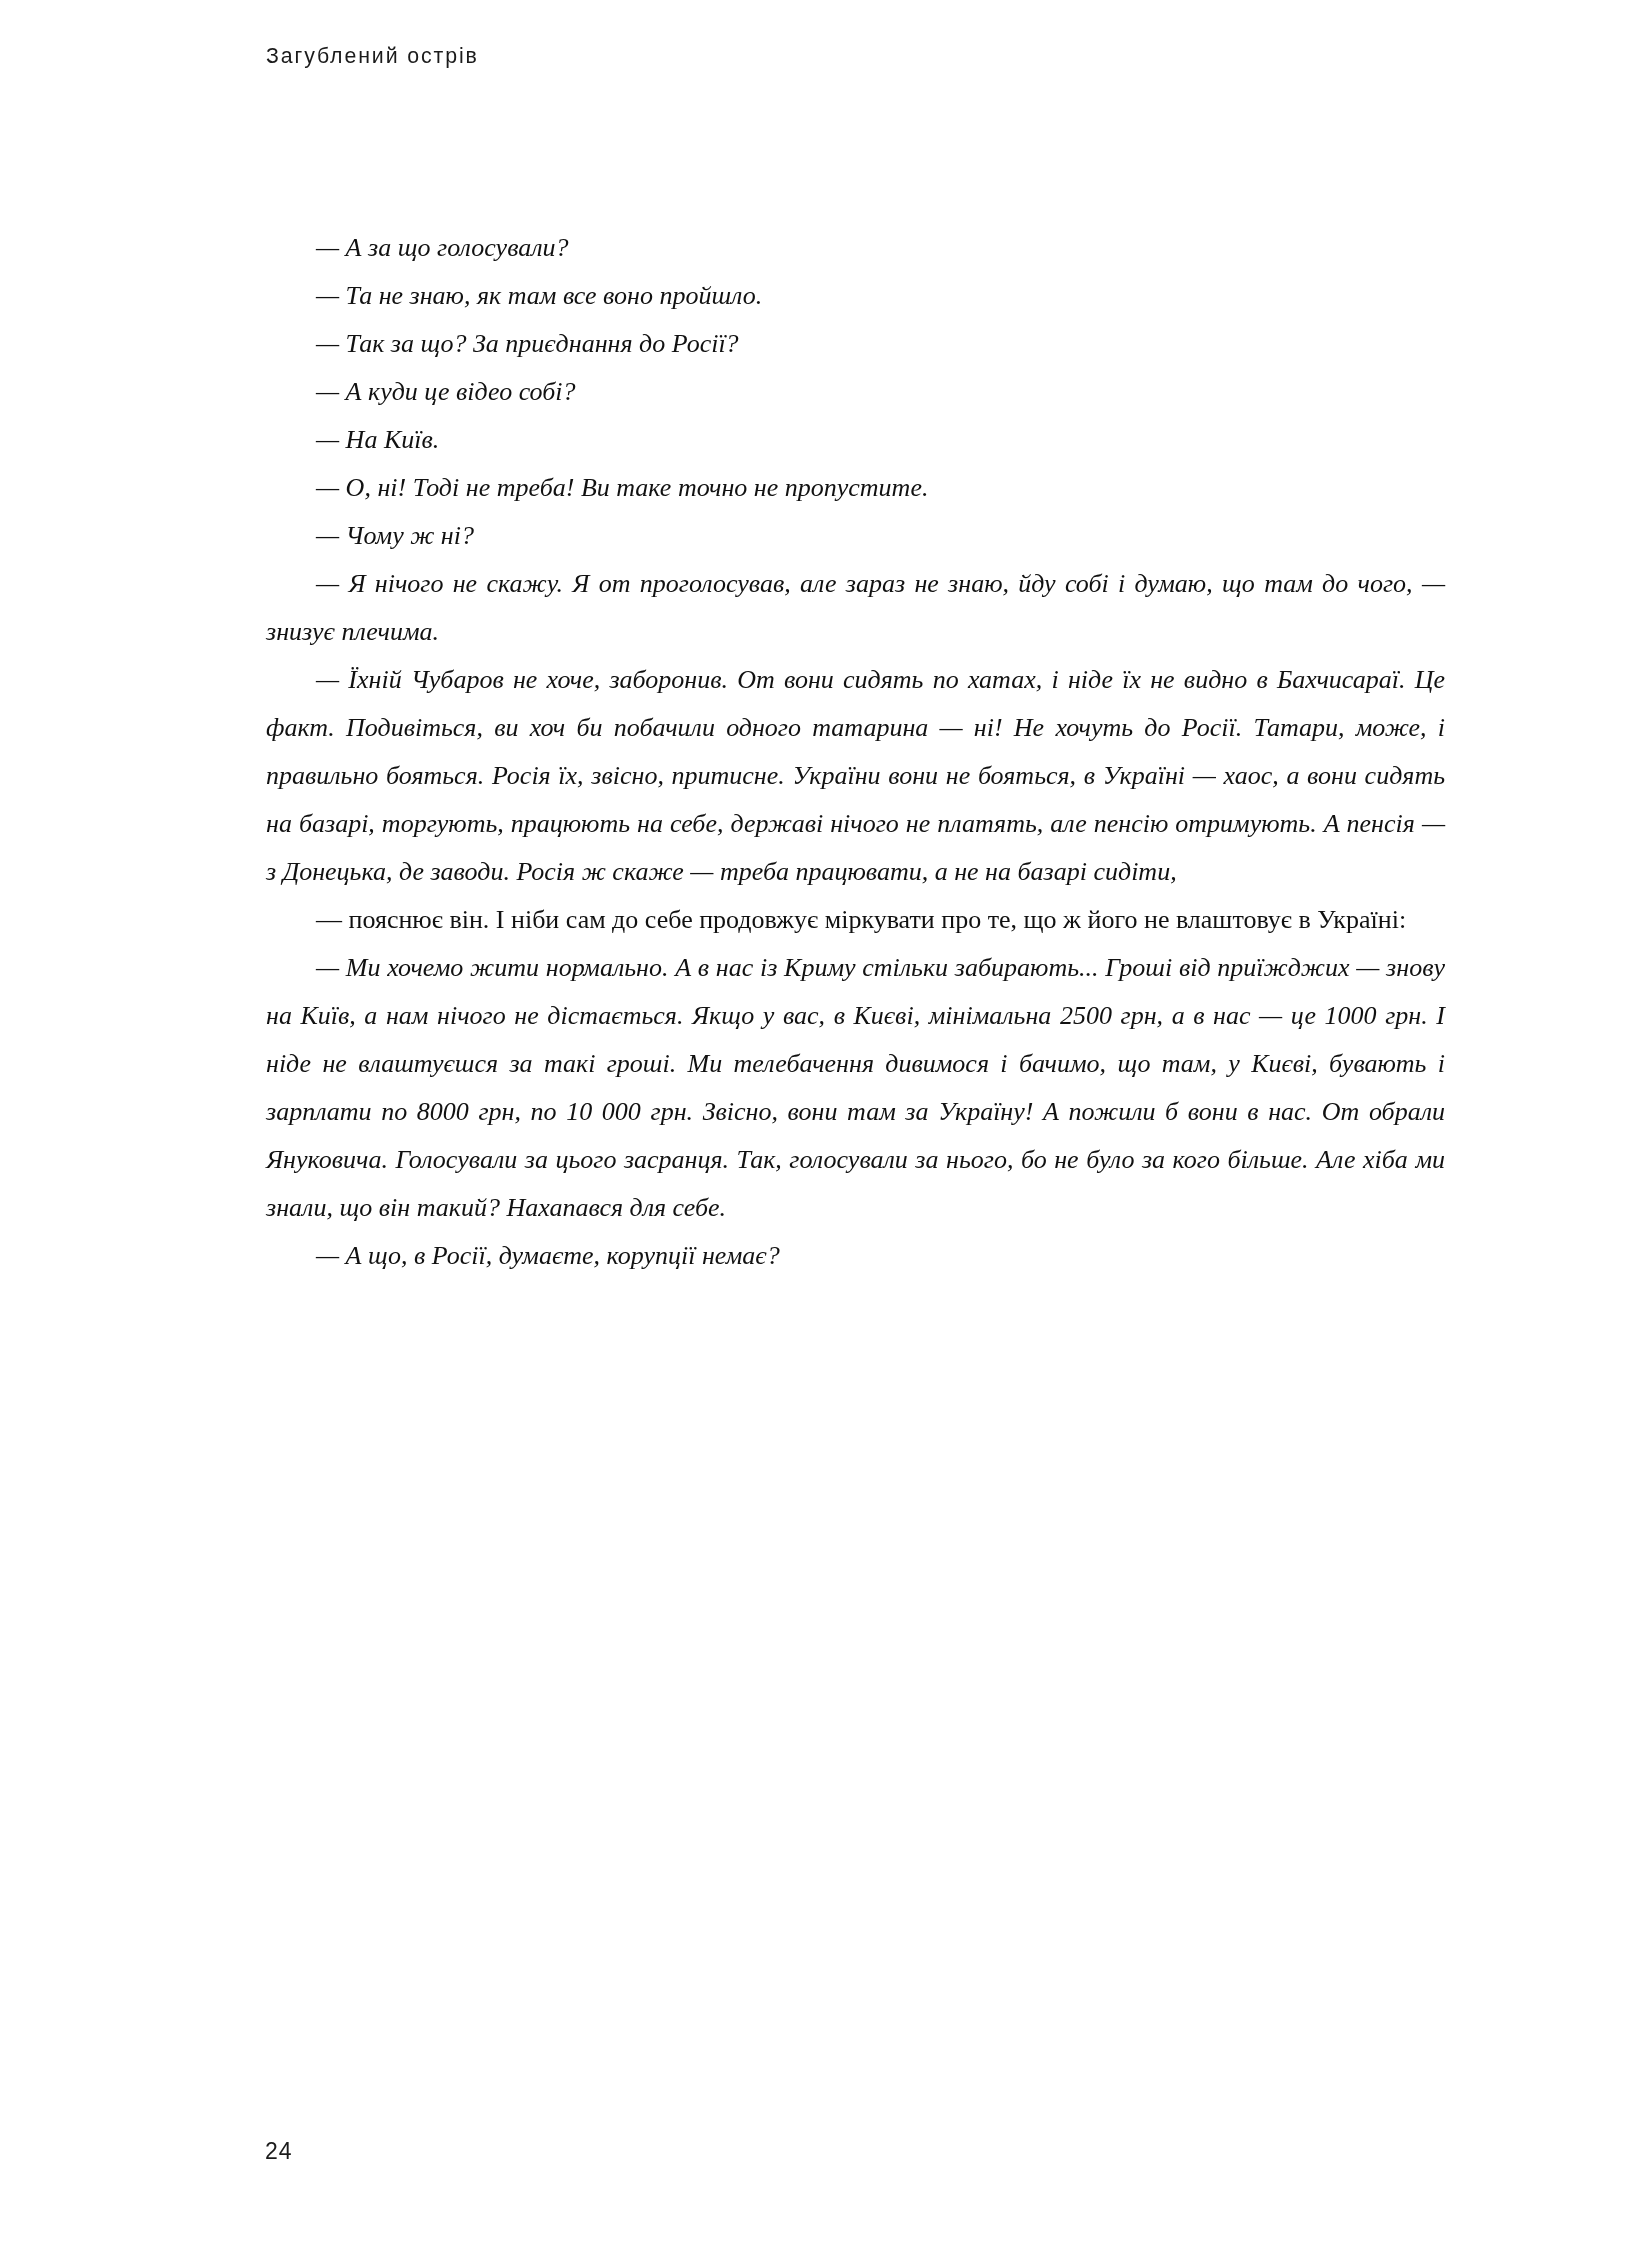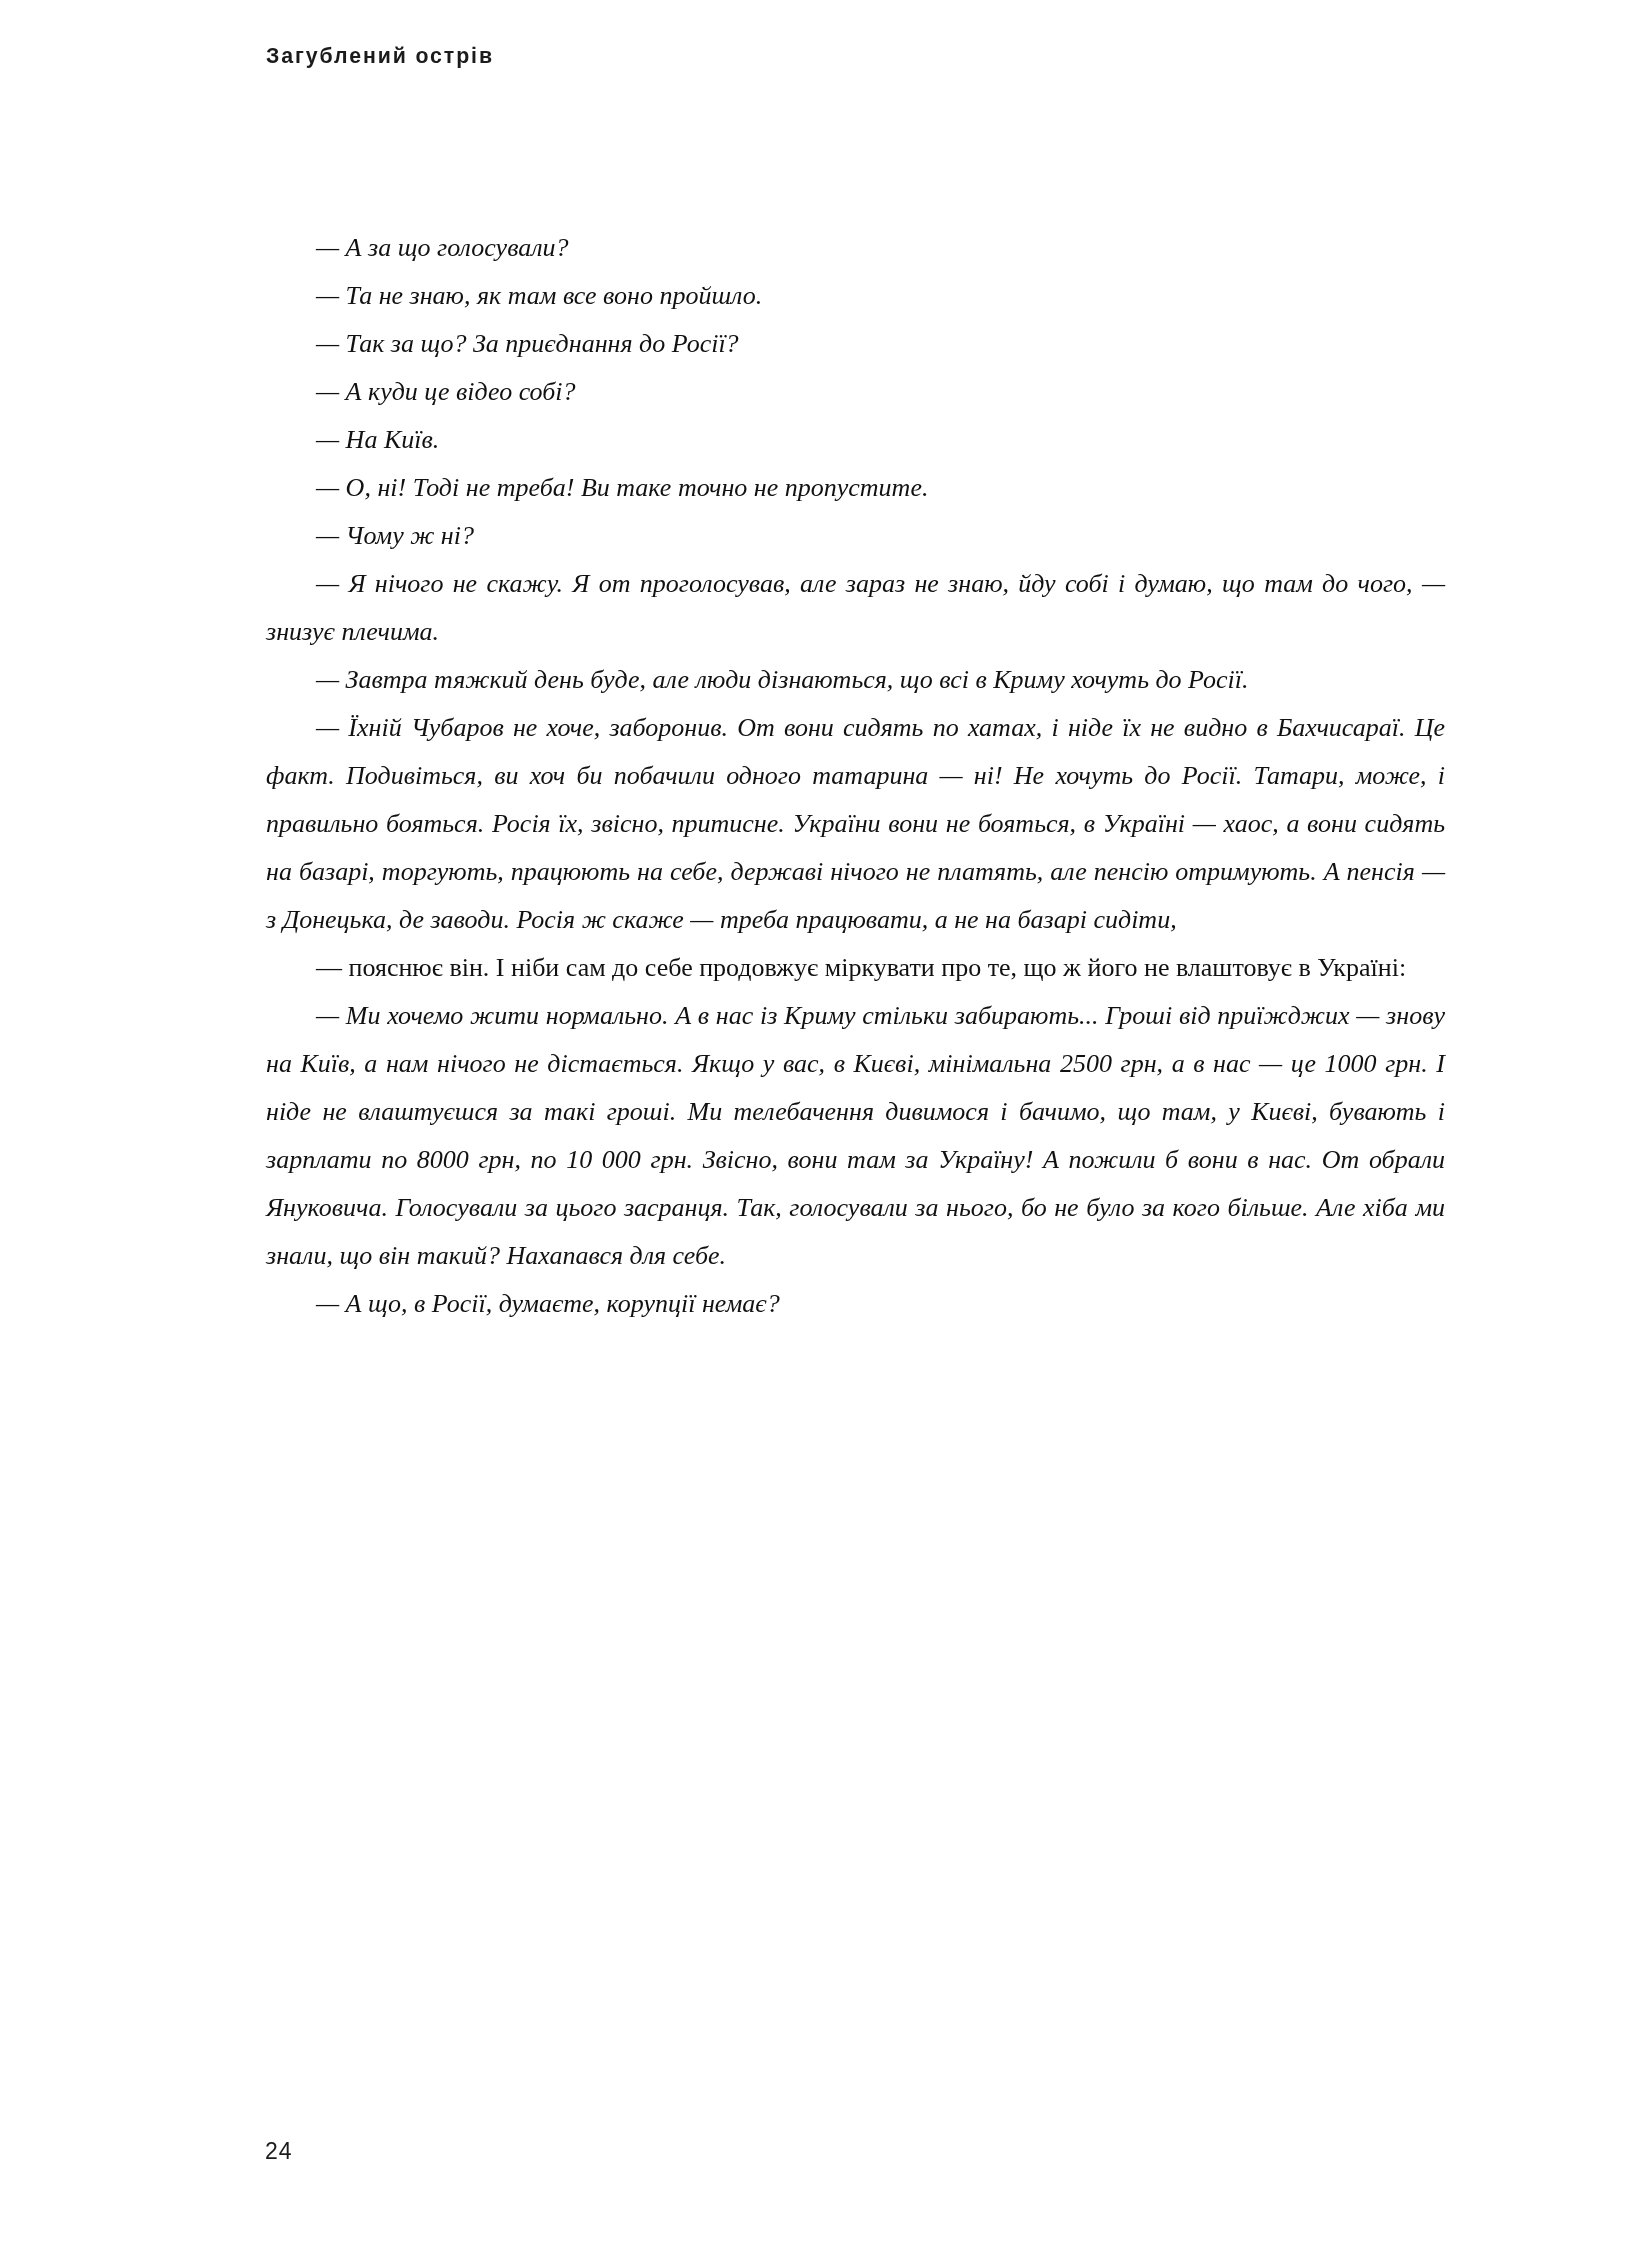--- a/index.html
+++ b/index.html
@@ -14,21 +14,21 @@
     background: #ffffff;
     box-sizing: border-box;
     overflow: hidden;
   }
 
   .running-head {
     position: absolute;
     left: 266px;
     top: 44px;
     font-family: "Liberation Sans", "DejaVu Sans", sans-serif;
-    font-weight: bold;
+    font-weight: normal;
     font-size: 21.3px;
     letter-spacing: 1.9px;
     color: #1b1b1b;
     white-space: nowrap;
   }
 
   .text-block {
     position: absolute;
     left: 266px;
     top: 224px;
@@ -82,21 +82,20 @@
 
   <div class="text-block">
       <p class="para italic short">— А за що голосували?</p>
       <p class="para italic short">— Та не знаю, як там все воно пройшло.</p>
       <p class="para italic short">— Так за що? За приєднання до Росії?</p>
       <p class="para italic short">— А куди це відео собі?</p>
       <p class="para italic short">— На Київ.</p>
       <p class="para italic short">— О, ні! Тоді не треба! Ви таке точно не пропустите.</p>
       <p class="para italic short">— Чому ж ні?</p>
       <p class="para italic">— Я нічого не скажу. Я от проголосував, але зараз не знаю, йду собі і думаю, що там до чого, — знизує плечима.</p>
-      <p class="para italic">— Завтра тяжкий день буде, але люди дізнаються, що всі в Криму хочуть до Росії.</p>
       <p class="para italic">— Їхній Чубаров не хоче, заборонив. От вони сидять по хатах, і ніде їх не видно в Бахчисараї. Це факт. Подивіться, ви хоч би побачили одного татарина — ні! Не хочуть до Росії. Татари, може, і правильно бояться. Росія їх, звісно, притисне. України вони не бояться, в Україні — хаос, а вони сидять на базарі, торгують, працюють на себе, державі нічого не платять, але пенсію отримують. А пенсія — з Донецька, де заводи. Росія ж скаже — треба працювати, а не на базарі сидіти,</p>
       <p class="para roman">— пояснює він. І ніби сам до себе продовжує міркувати про те, що ж його не влаштовує в Україні:</p>
       <p class="para italic">— Ми хочемо жити нормально. А в нас із Криму стільки забирають... Гроші від приїжджих — знову на Київ, а нам нічого не дістається. Якщо у вас, в Києві, мінімальна 2500 грн, а в нас — це 1000 грн. І ніде не влаштуєшся за такі гроші. Ми телебачення дивимося і бачимо, що там, у Києві, бувають і зарплати по 8000 грн, по 10 000 грн. Звісно, вони там за Україну! А пожили б вони в нас. От обрали Януковича. Голосували за цього засранця. Так, голосували за нього, бо не було за кого більше. Але хіба ми знали, що він такий? Нахапався для себе.</p>
       <p class="para italic short">— А що, в Росії, думаєте, корупції немає?</p>
     </div>
 
   <div class="folio">24</div>
 
 </div>
 

